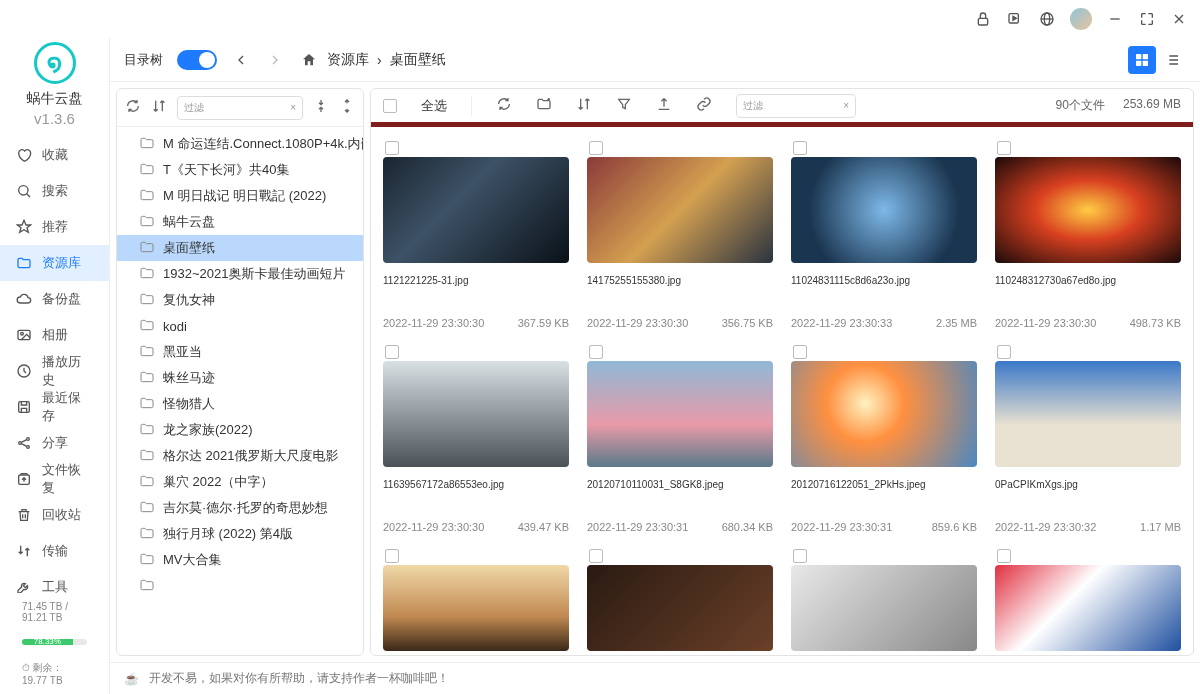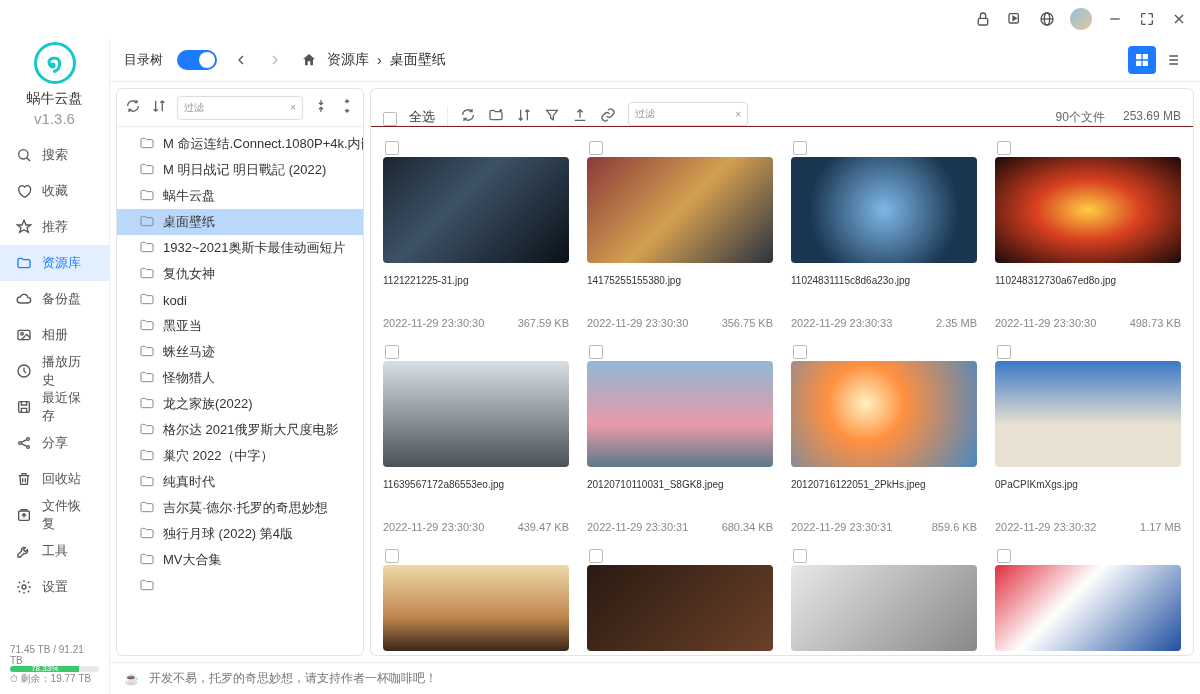--- a/index.html
+++ b/index.html
@@ -10,22 +10,22 @@
 .layout{display:flex;height:656px}
 .sidebar{width:110px;border-right:1px solid #eee;display:flex;flex-direction:column}
 .logo{display:flex;flex-direction:column;align-items:center;padding:4px 0 10px}
 .logo-circle{width:42px;height:42px;border-radius:50%;border:3px solid #14c8c8;display:flex;align-items:center;justify-content:center;color:#14c8c8;font-size:24px;font-weight:bold}
 .app-name{margin-top:6px;font-size:14px;color:#333}
 .app-ver{font-size:15px;color:#999;margin-top:2px}
 .nav{flex:1;overflow:auto}
 .nav-item{height:36px;display:flex;align-items:center;padding:0 16px;gap:10px;cursor:pointer;color:#555}
 .nav-item.active{background:#e1efff;color:#1e7bff}
 .nav-item .nico{width:16px;height:16px;display:flex;align-items:center;justify-content:center}
-.storage{padding:8px 10px;font-size:10px;color:#888}
-.bar{height:6px;background:#e8e8e8;border-radius:3px;margin:0 0;overflow:hidden}
+.storage{padding:8px 22px;font-size:10px;color:#888}
+.bar{height:6px;background:#e8e8e8;border-radius:3px;margin:16px 0;overflow:hidden}
 .bar-fill{height:100%;background:#3cc96b;width:78%;text-align:center;color:#fff;font-size:8px;line-height:6px}
 .main{flex:1;display:flex;flex-direction:column}
 .topbar{height:44px;display:flex;align-items:center;padding:0 14px;gap:14px;border-bottom:1px solid #eee}
 .toggle{width:40px;height:20px;background:#1e7bff;border-radius:10px;position:relative;cursor:pointer}
 .toggle::after{content:"";position:absolute;right:2px;top:2px;width:16px;height:16px;background:#fff;border-radius:50%}
 .topbar .tico{width:20px;height:20px;display:flex;align-items:center;justify-content:center;color:#555;cursor:pointer}
 .crumb{display:flex;align-items:center;gap:8px;font-size:14px}
 .crumb span{cursor:pointer}
 .views{margin-left:auto;display:flex;gap:2px}
 .vbtn{width:28px;height:28px;display:flex;align-items:center;justify-content:center;border-radius:4px;cursor:pointer;color:#555}
@@ -33,21 +33,21 @@
 .body{flex:1;display:flex;overflow:hidden}
 .tree-panel{width:248px;display:flex;flex-direction:column;border:1px solid #e3e3e3;border-radius:6px;margin:6px 0 6px 6px;overflow:hidden}
 .tree-tools{height:38px;display:flex;align-items:center;padding:0 8px;gap:10px;border-bottom:1px solid #eee}
 .tree-tools .tico{color:#666;cursor:pointer}
 .filter-box{flex:1;height:24px;border:1px solid #ddd;border-radius:4px;display:flex;align-items:center;padding:0 6px;font-size:10px;color:#999;justify-content:space-between}
 .tree{flex:1;overflow:auto;padding:4px 0}
 .tree-item{height:26px;display:flex;align-items:center;padding:0 8px 0 22px;gap:8px;cursor:pointer;font-size:13px;white-space:nowrap;overflow:hidden}
 .tree-item.sel{background:#bad8fc}
 .fico{color:#888;font-size:14px}
 .content{flex:1;display:flex;flex-direction:column;border:1px solid #e3e3e3;border-radius:6px;margin:6px;overflow:hidden}
-.ctools{height:38px;display:flex;align-items:flex-end;padding:0 12px;gap:12px;border-bottom:1px solid #7f1d1d}
+.ctools{height:38px;display:flex;align-items:center;padding:0 12px;gap:24px;border-bottom:5px solid #7f1d1d}
 .ctools .tico{color:#666;cursor:pointer}
 .ck{width:14px;height:14px;border:1px solid #bbb;border-radius:2px}
 .stats{margin-left:auto;font-size:12px;color:#666;display:flex;gap:18px}
 .grid{flex:1;overflow:auto;padding:12px;display:grid;grid-template-columns:repeat(4,1fr);gap:14px 18px}
 .card{position:relative}
 .card .ck{position:absolute;top:2px;left:2px;background:#fff}
 .thumb{width:100%;height:106px;border-radius:4px;margin-top:18px}
 .fname{font-size:10px;margin-top:12px;white-space:nowrap;overflow:hidden;text-overflow:ellipsis}
 .meta{display:flex;justify-content:space-between;font-size:11px;color:#888;margin-top:31px}
 .footer{height:32px;display:flex;align-items:center;padding:0 14px;gap:10px;border-top:1px solid #eee;color:#777;font-size:12px}
@@ -98,33 +98,33 @@
   <div class="sidebar">
     <div class="logo">
       <div class="logo-circle">໑</div>
       <div class="app-name">蜗牛云盘</div>
       <div class="app-ver">v1.3.6</div>
     </div>
     <div class="nav" id="nav">
         <div class="nav-item">
           <span class="nico">
             <svg viewBox="0 0 24 24" fill="none" stroke="currentColor" stroke-width="2">
+              <path d="M12 21s-8-5-8-12a5 5 0 019-3 5 5 0 019 3c0 7-8 12-8 12z"></path>
+            </svg>
+          </span>
+          <span>收藏</span>
+        </div>
+        <div class="nav-item">
+          <span class="nico">
+            <svg viewBox="0 0 24 24" fill="none" stroke="currentColor" stroke-width="2">
               <circle cx="11" cy="11" r="7"></circle>
               <path d="M21 21l-5-5"></path>
             </svg>
           </span>
           <span>搜索</span>
-        </div>
-        <div class="nav-item">
-          <span class="nico">
-            <svg viewBox="0 0 24 24" fill="none" stroke="currentColor" stroke-width="2">
-              <path d="M12 21s-8-5-8-12a5 5 0 019-3 5 5 0 019 3c0 7-8 12-8 12z"></path>
-            </svg>
-          </span>
-          <span>收藏</span>
         </div>
         <div class="nav-item">
           <span class="nico">
             <svg viewBox="0 0 24 24" fill="none" stroke="currentColor" stroke-width="2">
               <path d="M12 2l3 7h7l-5.5 4 2 7-6.5-4-6.5 4 2-7L2 9h7z"></path>
             </svg>
           </span>
           <span>推荐</span>
         </div>
         <div class="nav-item active">
@@ -178,33 +178,41 @@
               <circle cx="18" cy="6" r="2"></circle>
               <circle cx="18" cy="18" r="2"></circle>
               <path d="M8 11l8-4M8 13l8 4"></path>
             </svg>
           </span>
           <span>分享</span>
         </div>
         <div class="nav-item">
           <span class="nico">
             <svg viewBox="0 0 24 24" fill="none" stroke="currentColor" stroke-width="2">
-              <path d="M4 7h16M10 11v6M14 11v6M6 7l1 13h10l1-13M9 7V4h6v3"></path>
-            </svg>
-          </span>
-          <span>回收站</span>
-        </div>
-        <div class="nav-item">
-          <span class="nico">
-            <svg viewBox="0 0 24 24" fill="none" stroke="currentColor" stroke-width="2">
               <rect x="4" y="6" width="16" height="14" rx="2"></rect>
               <path d="M8 6V4h8v2M12 10v6M9 13l3-3 3 3"></path>
             </svg>
           </span>
           <span>文件恢复</span>
+        </div>
+        <div class="nav-item">
+          <span class="nico">
+            <svg viewBox="0 0 24 24" fill="none" stroke="currentColor" stroke-width="2">
+              <path d="M4 7h16M10 11v6M14 11v6M6 7l1 13h10l1-13M9 7V4h6v3"></path>
+            </svg>
+          </span>
+          <span>回收站</span>
+        </div>
+        <div class="nav-item">
+          <span class="nico">
+            <svg viewBox="0 0 24 24" fill="none" stroke="currentColor" stroke-width="2">
+              <path d="M7 4v12M4 13l3 3 3-3M17 20V8M14 11l3-3 3 3"></path>
+            </svg>
+          </span>
+          <span>传输</span>
         </div>
         <div class="nav-item">
           <span class="nico">
             <svg viewBox="0 0 24 24" fill="none" stroke="currentColor" stroke-width="2">
               <path d="M14 7a4 4 0 00-5.6 5L3 17.4V21h3.6L12 15.6A4 4 0 0017 10l-3 3-3-3z"></path>
             </svg>
           </span>
           <span>工具</span>
         </div>
         <div class="nav-item">
@@ -291,20 +299,26 @@
             <div class="tree-item">
               <span class="fico"><svg viewBox="0 0 24 24" fill="none" stroke="currentColor" stroke-width="1.5">
                   <path d="M3 7a2 2 0 012-2h4l2 2h8a2 2 0 012 2v8a2 2 0 01-2 2H5a2 2 0 01-2-2z"></path>
                 </svg></span>
               <span>M 命运连结.Connect.1080P+4k.内嵌</span>
             </div>
             <div class="tree-item">
               <span class="fico"><svg viewBox="0 0 24 24" fill="none" stroke="currentColor" stroke-width="1.5">
                   <path d="M3 7a2 2 0 012-2h4l2 2h8a2 2 0 012 2v8a2 2 0 01-2 2H5a2 2 0 01-2-2z"></path>
                 </svg></span>
+              <span>T《天下长河》共40集</span>
+            </div>
+            <div class="tree-item">
+              <span class="fico"><svg viewBox="0 0 24 24" fill="none" stroke="currentColor" stroke-width="1.5">
+                  <path d="M3 7a2 2 0 012-2h4l2 2h8a2 2 0 012 2v8a2 2 0 01-2 2H5a2 2 0 01-2-2z"></path>
+                </svg></span>
               <span>M 明日战记 明日戰記 (2022)</span>
             </div>
             <div class="tree-item">
               <span class="fico"><svg viewBox="0 0 24 24" fill="none" stroke="currentColor" stroke-width="1.5">
                   <path d="M3 7a2 2 0 012-2h4l2 2h8a2 2 0 012 2v8a2 2 0 01-2 2H5a2 2 0 01-2-2z"></path>
                 </svg></span>
               <span>蜗牛云盘</span>
             </div>
             <div class="tree-item sel">
               <span class="fico"><svg viewBox="0 0 24 24" fill="none" stroke="currentColor" stroke-width="1.5">
@@ -358,26 +372,20 @@
               <span class="fico"><svg viewBox="0 0 24 24" fill="none" stroke="currentColor" stroke-width="1.5">
                   <path d="M3 7a2 2 0 012-2h4l2 2h8a2 2 0 012 2v8a2 2 0 01-2 2H5a2 2 0 01-2-2z"></path>
                 </svg></span>
               <span>格尔达 2021俄罗斯大尺度电影</span>
             </div>
             <div class="tree-item">
               <span class="fico"><svg viewBox="0 0 24 24" fill="none" stroke="currentColor" stroke-width="1.5">
                   <path d="M3 7a2 2 0 012-2h4l2 2h8a2 2 0 012 2v8a2 2 0 01-2 2H5a2 2 0 01-2-2z"></path>
                 </svg></span>
               <span>巢穴 2022（中字）</span>
-            </div>
-            <div class="tree-item">
-              <span class="fico"><svg viewBox="0 0 24 24" fill="none" stroke="currentColor" stroke-width="1.5">
-                  <path d="M3 7a2 2 0 012-2h4l2 2h8a2 2 0 012 2v8a2 2 0 01-2 2H5a2 2 0 01-2-2z"></path>
-                </svg></span>
-              <span>纯真时代</span>
             </div>
             <div class="tree-item">
               <span class="fico"><svg viewBox="0 0 24 24" fill="none" stroke="currentColor" stroke-width="1.5">
                   <path d="M3 7a2 2 0 012-2h4l2 2h8a2 2 0 012 2v8a2 2 0 01-2 2H5a2 2 0 01-2-2z"></path>
                 </svg></span>
               <span>吉尔莫·德尔·托罗的奇思妙想</span>
             </div>
             <div class="tree-item">
               <span class="fico"><svg viewBox="0 0 24 24" fill="none" stroke="currentColor" stroke-width="1.5">
                   <path d="M3 7a2 2 0 012-2h4l2 2h8a2 2 0 012 2v8a2 2 0 01-2 2H5a2 2 0 01-2-2z"></path>
@@ -519,16 +527,16 @@
               <span class="ck"></span>
               <div class="thumb" style="background:linear-gradient(135deg,#e03040,#fff 40%,#2050a0);height:86px"></div>
               <div class="fname">4d086e061d90...</div>
             </div>
           </div>
       </div>
     </div>
 
     <div class="footer">
       <span>☕</span>
-      <span>开发不易，托罗的奇思妙想，请支持作者一杯咖啡吧！</span>
+      <span>开发不易，如果对你有所帮助，请支持作者一杯咖啡吧！</span>
     </div>
   </div>
 </div>
 
 </body></html>

